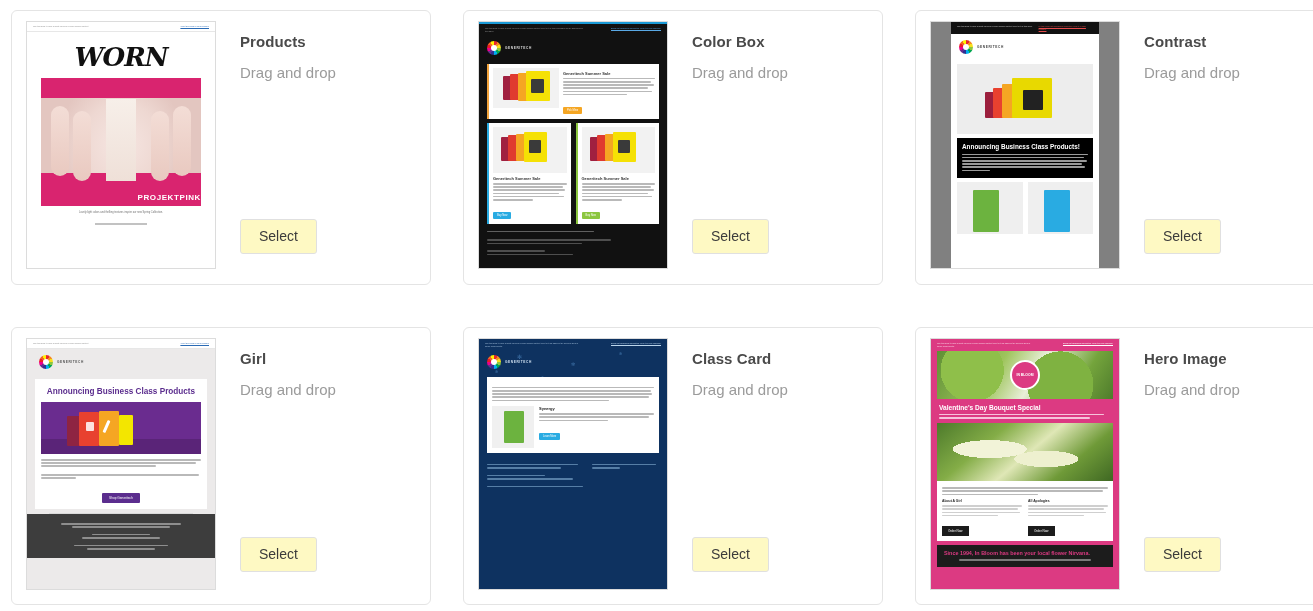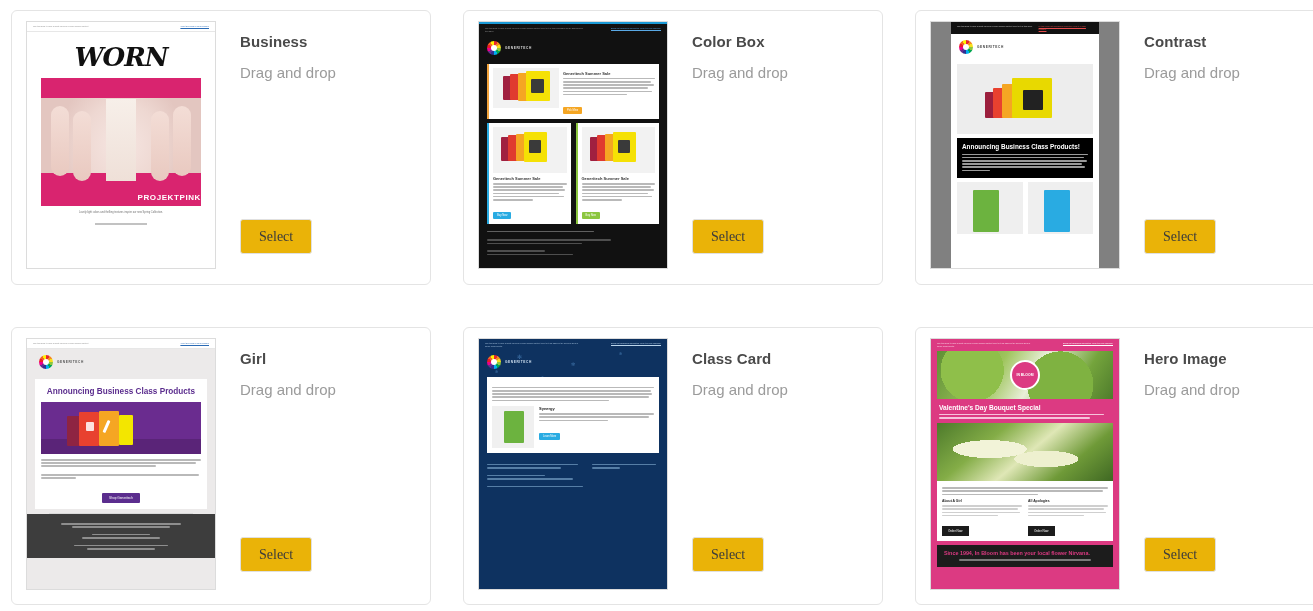--- a/index.html
+++ b/index.html
@@ -61,26 +61,26 @@
   .tpl-sub {
     font-size: 15px;
     color: #9b9b9b;
     margin-top: 13px;
     line-height: 1.2;
   }
   .select-btn {
     position: absolute;
     left: 22px;
     bottom: 20px;
-    background: #eab308;
+    background: #fef9c3;
     border: 1px solid #e0e0e0;
     border-radius: 3px;
     color: #3b3b3b;
     font-size: 14px;
-    font-family: Liberation Serif, serif;
+    font-family: Liberation Sans, sans-serif;
     padding: 8px 18px;
     cursor: pointer;
     line-height: 1.25;
   }
   .card.row2 .select-btn { bottom: 22px; }
 
   
   .pre-bar {
     font-size: 2.1px;
     color: #8a8a8a;
@@ -235,21 +235,21 @@
           <div class="hand" style="right:10px;"></div>
           <div class="hand" style="right:32px;top:26%;"></div>
           <div style="position:absolute;left:50%;top:16%;transform:translateX(-50%);width:30px;height:82px;background:linear-gradient(180deg,#f7efe9,#efe0d8);"></div>
           <div class="pk-title">PROJEKTPINK</div>
         </div>
         <div style="text-align:center;padding:5px 12px;font-size:2.6px;color:#6f6f6f;">Lovely light colors and thrilling textures inspire our new Spring Collection.</div>
         <div style="width:52px;height:1.6px;background:#c2c2c2;margin:4px auto;"></div>
       </div>
     </div>
     <div class="info-col">
-      <div class="tpl-title">Business</div>
+      <div class="tpl-title">Products</div>
       <div class="tpl-sub">Drag and drop</div>
       <button class="select-btn">Select</button>
     </div>
   </div>
 
   <div class="card row1">
     <div class="thumb-col">
       <div class="thumb">
         <div class="cb-root">
           <div class="pre-bar" style="color:#9b9b9b;">

